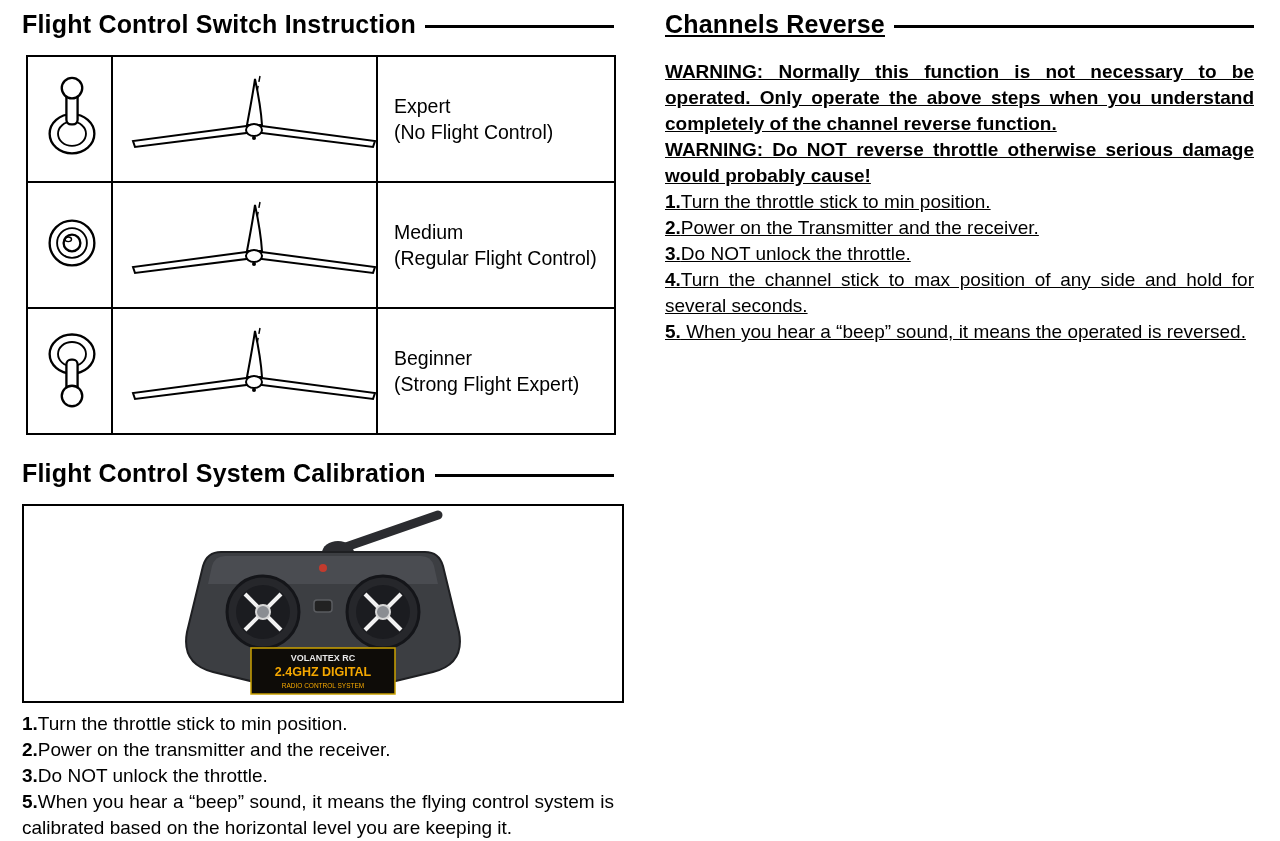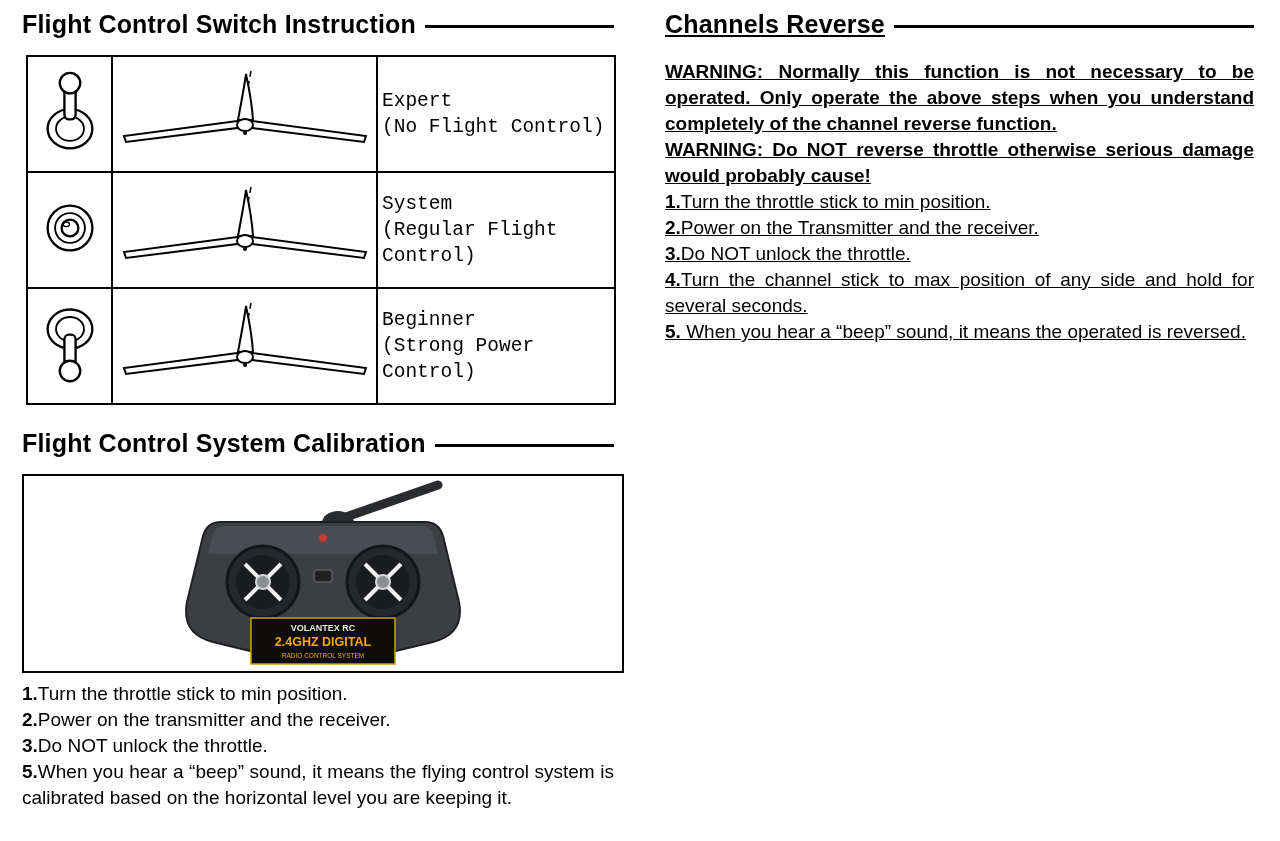--- a/index.html
+++ b/index.html
@@ -13,21 +13,21 @@
   .page { display: flex; padding: 6px 26px 0 22px; gap: 51px; }
   .col-left  { width: 592px; flex: none; }
   .col-right { width: 589px; flex: none; text-decoration: underline; }
 
   .heading-row { display: flex; align-items: center; gap: 9px; margin: 4px 0 0 0; }
   .heading-row h1 { font-size: 25px; font-weight: bold; margin: 0; white-space: nowrap; letter-spacing: 0.2px; }
   .rule { flex: 1; height: 3px; background: #000; margin-top: 3px; }
 
   
   table.switch-table { border-collapse: collapse; width: 588px; margin: 16px 0 0 4px; table-layout: fixed; }
-  table.switch-table td { border: 2px solid #000; height: 116px; padding: 4px; vertical-align: middle; font-family: Liberation Mono, monospace; }
+  table.switch-table td { border: 2px solid #000; height: 116px; padding: 16px; vertical-align: middle; }
   td.cell-switch { width: 85px;  text-align: center; }
   td.cell-plane  { width: 265px; text-align: center; }
   td.cell-label  { width: 238px; padding-left: 8px; font-size: 19.5px; line-height: 26px; }
 
   
   .calib-heading { margin-top: 24px; }
   .image-box {
     width: 602px; height: 199px; border: 2px solid #000; margin-top: 16px;
     display: flex; align-items: center; justify-content: center; background: #fff;
   }
@@ -93,21 +93,21 @@
           <svg width="250" height="88" viewBox="0 0 250 88">
             <line x1="131" y1="3" x2="121" y2="56" stroke="#000" stroke-width="1.5" stroke-dasharray="6,4"></line>
             <path d="M126,6 C129,20 132,36 133,52 L118,52 C121,36 124,20 126,6 Z" fill="#fff" stroke="#000" stroke-width="2"></path>
             <path d="M125,52 L4,68 L6,74 L125,59 Z" fill="#fff" stroke="#000" stroke-width="2"></path>
             <path d="M125,52 L246,68 L244,74 L125,59 Z" fill="#fff" stroke="#000" stroke-width="2"></path>
             <ellipse cx="125" cy="57" rx="8" ry="6" fill="#fff" stroke="#000" stroke-width="2"></ellipse>
             <circle cx="125" cy="65" r="2" fill="#000"></circle>
           </svg>
         </td>
         <td class="cell-label">
-          <div>System</div>
+          <div>Medium</div>
           <div>(Regular Flight Control)</div>
         </td>
       </tr>
       <tr>
         <td class="cell-switch">
           <svg width="56" height="82" viewBox="0 0 60 88">
             <ellipse cx="30" cy="28" rx="24" ry="21" fill="#fff" stroke="#000" stroke-width="2.5"></ellipse>
             <ellipse cx="30" cy="28" rx="15" ry="13" fill="#fff" stroke="#000" stroke-width="2"></ellipse>
             <rect x="24" y="34" width="12" height="38" rx="5" fill="#fff" stroke="#000" stroke-width="2.5"></rect>
             <circle cx="30" cy="73" r="11" fill="#fff" stroke="#000" stroke-width="2.5"></circle>
@@ -118,21 +118,21 @@
             <line x1="131" y1="3" x2="121" y2="56" stroke="#000" stroke-width="1.5" stroke-dasharray="6,4"></line>
             <path d="M126,6 C129,20 132,36 133,52 L118,52 C121,36 124,20 126,6 Z" fill="#fff" stroke="#000" stroke-width="2"></path>
             <path d="M125,52 L4,68 L6,74 L125,59 Z" fill="#fff" stroke="#000" stroke-width="2"></path>
             <path d="M125,52 L246,68 L244,74 L125,59 Z" fill="#fff" stroke="#000" stroke-width="2"></path>
             <ellipse cx="125" cy="57" rx="8" ry="6" fill="#fff" stroke="#000" stroke-width="2"></ellipse>
             <circle cx="125" cy="65" r="2" fill="#000"></circle>
           </svg>
         </td>
         <td class="cell-label">
           <div>Beginner</div>
-          <div>(Strong Power Control)</div>
+          <div>(Strong Flight Expert)</div>
         </td>
       </tr>
     </tbody>
       </table>
 
     <div class="heading-row calib-heading">
       <h1>Flight Control System Calibration</h1>
       <div class="rule"></div>
     </div>
 

